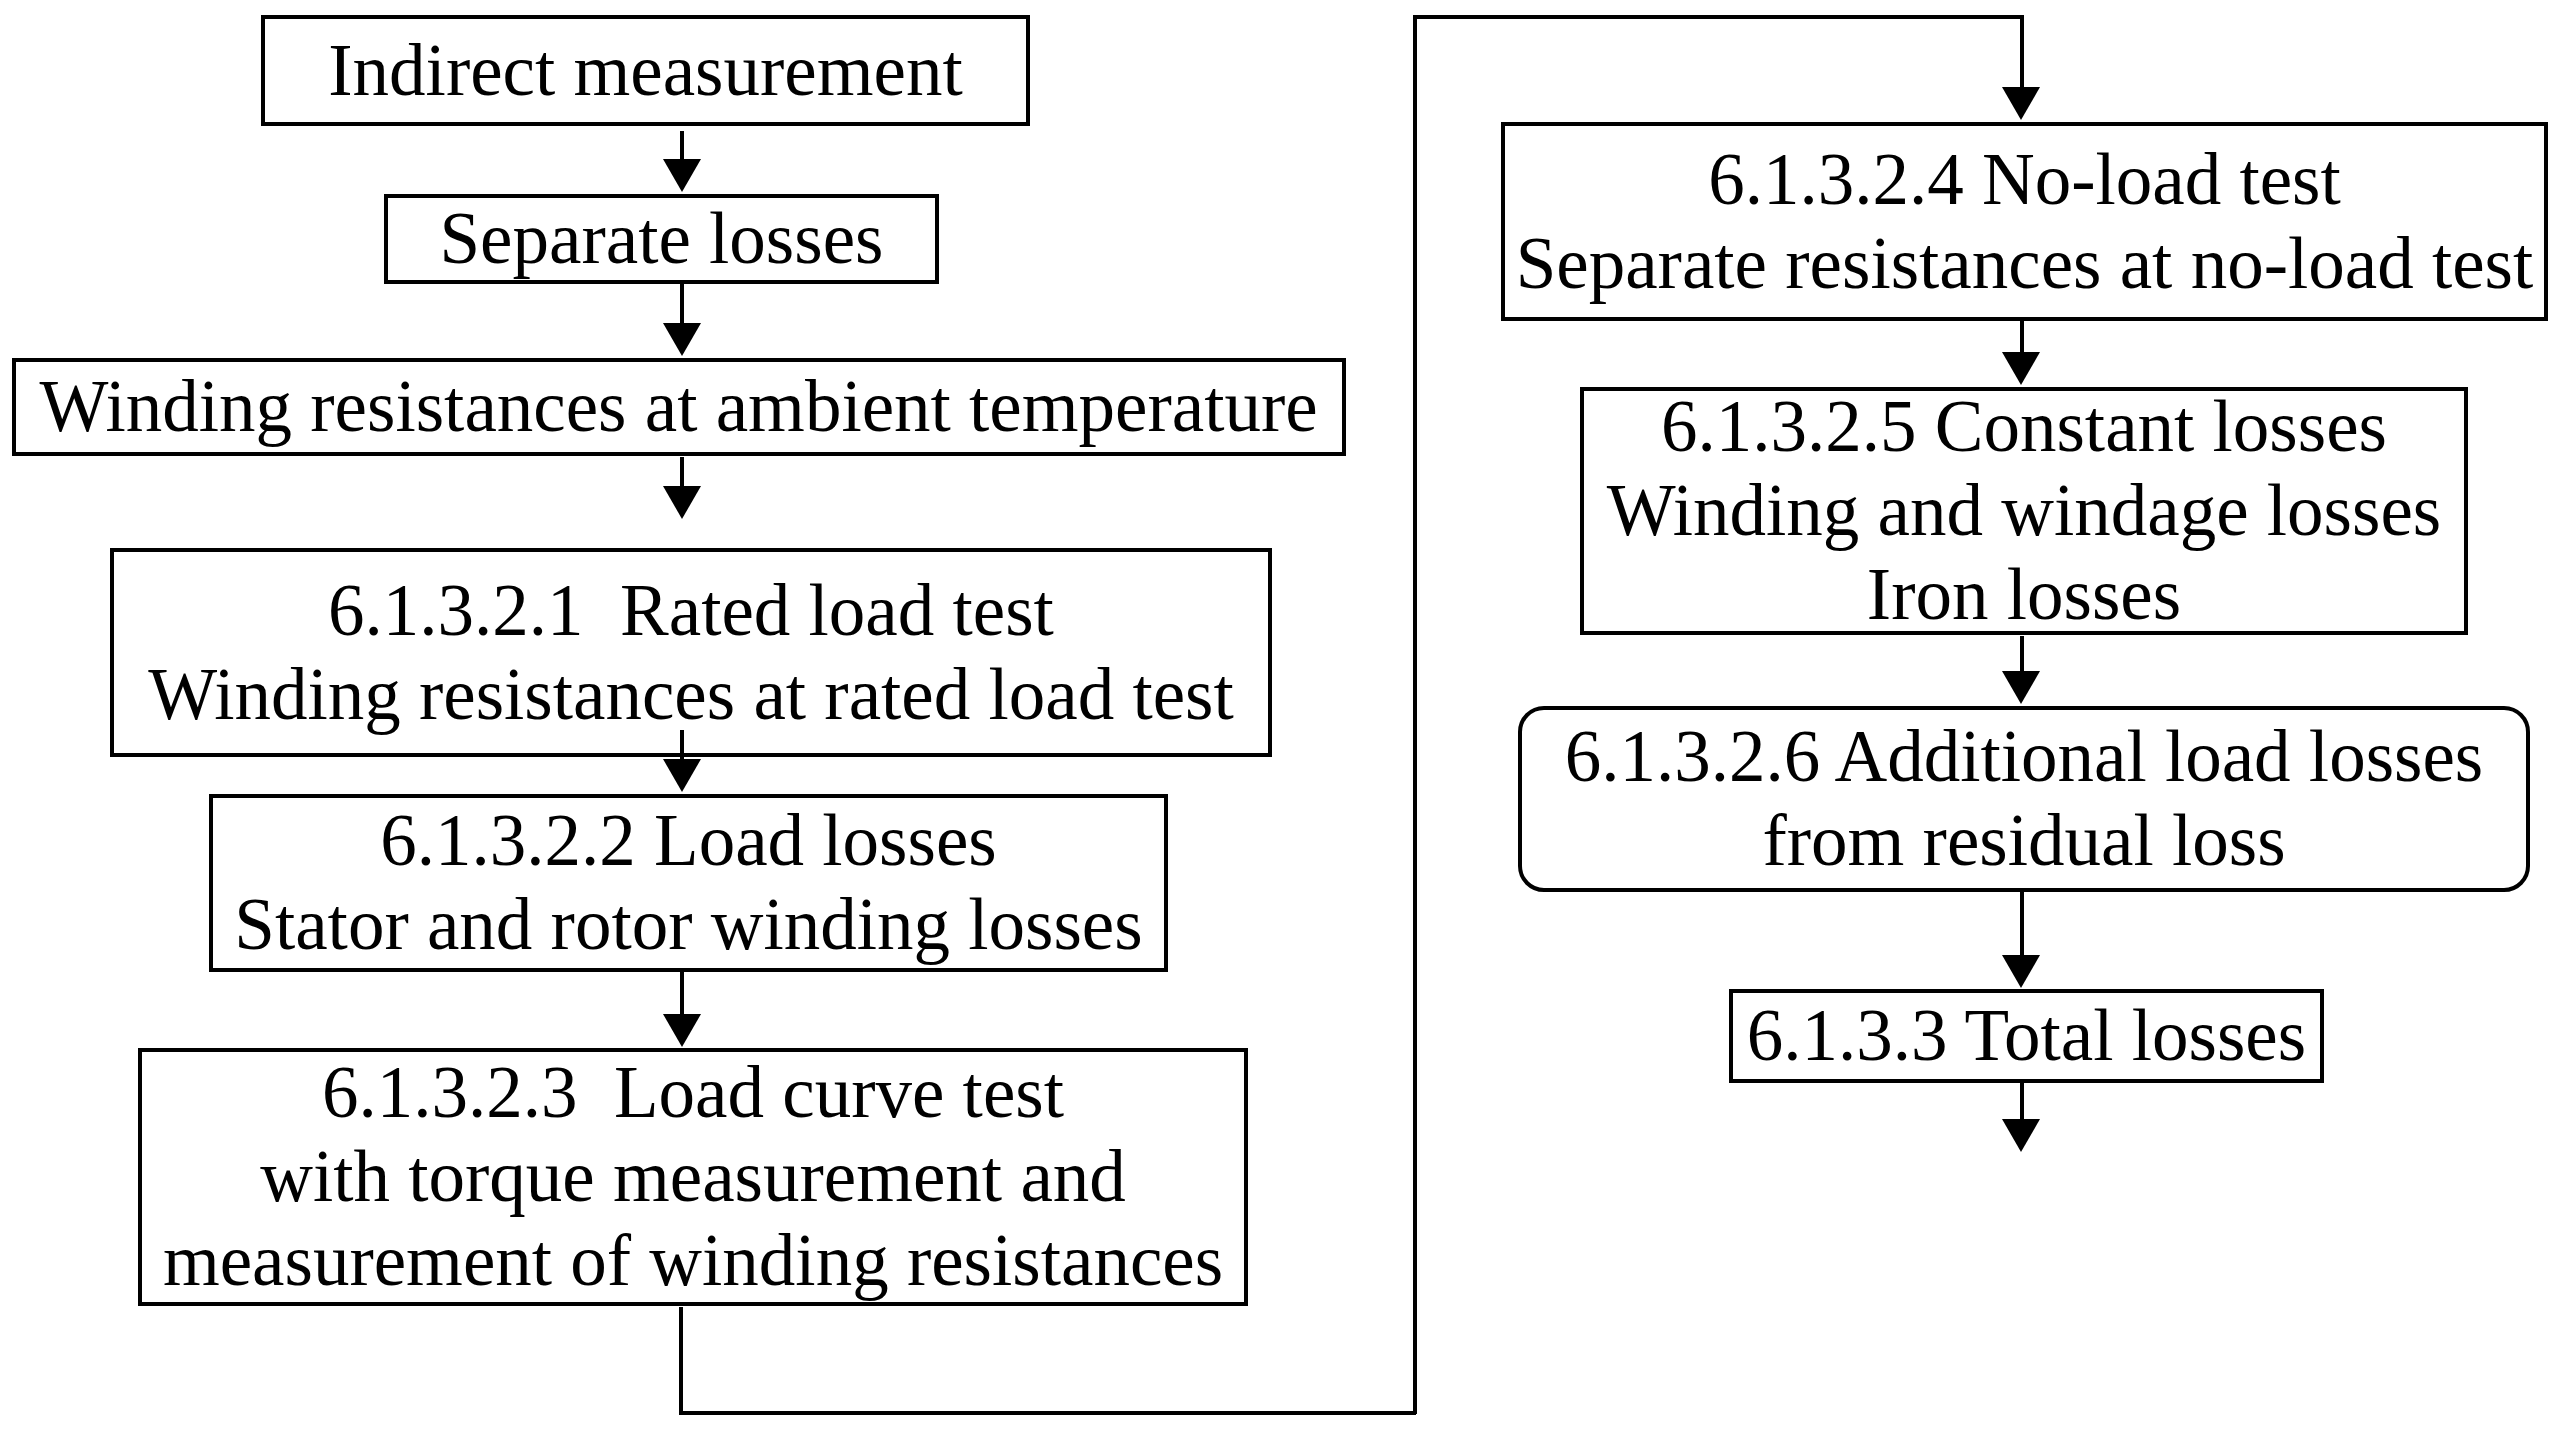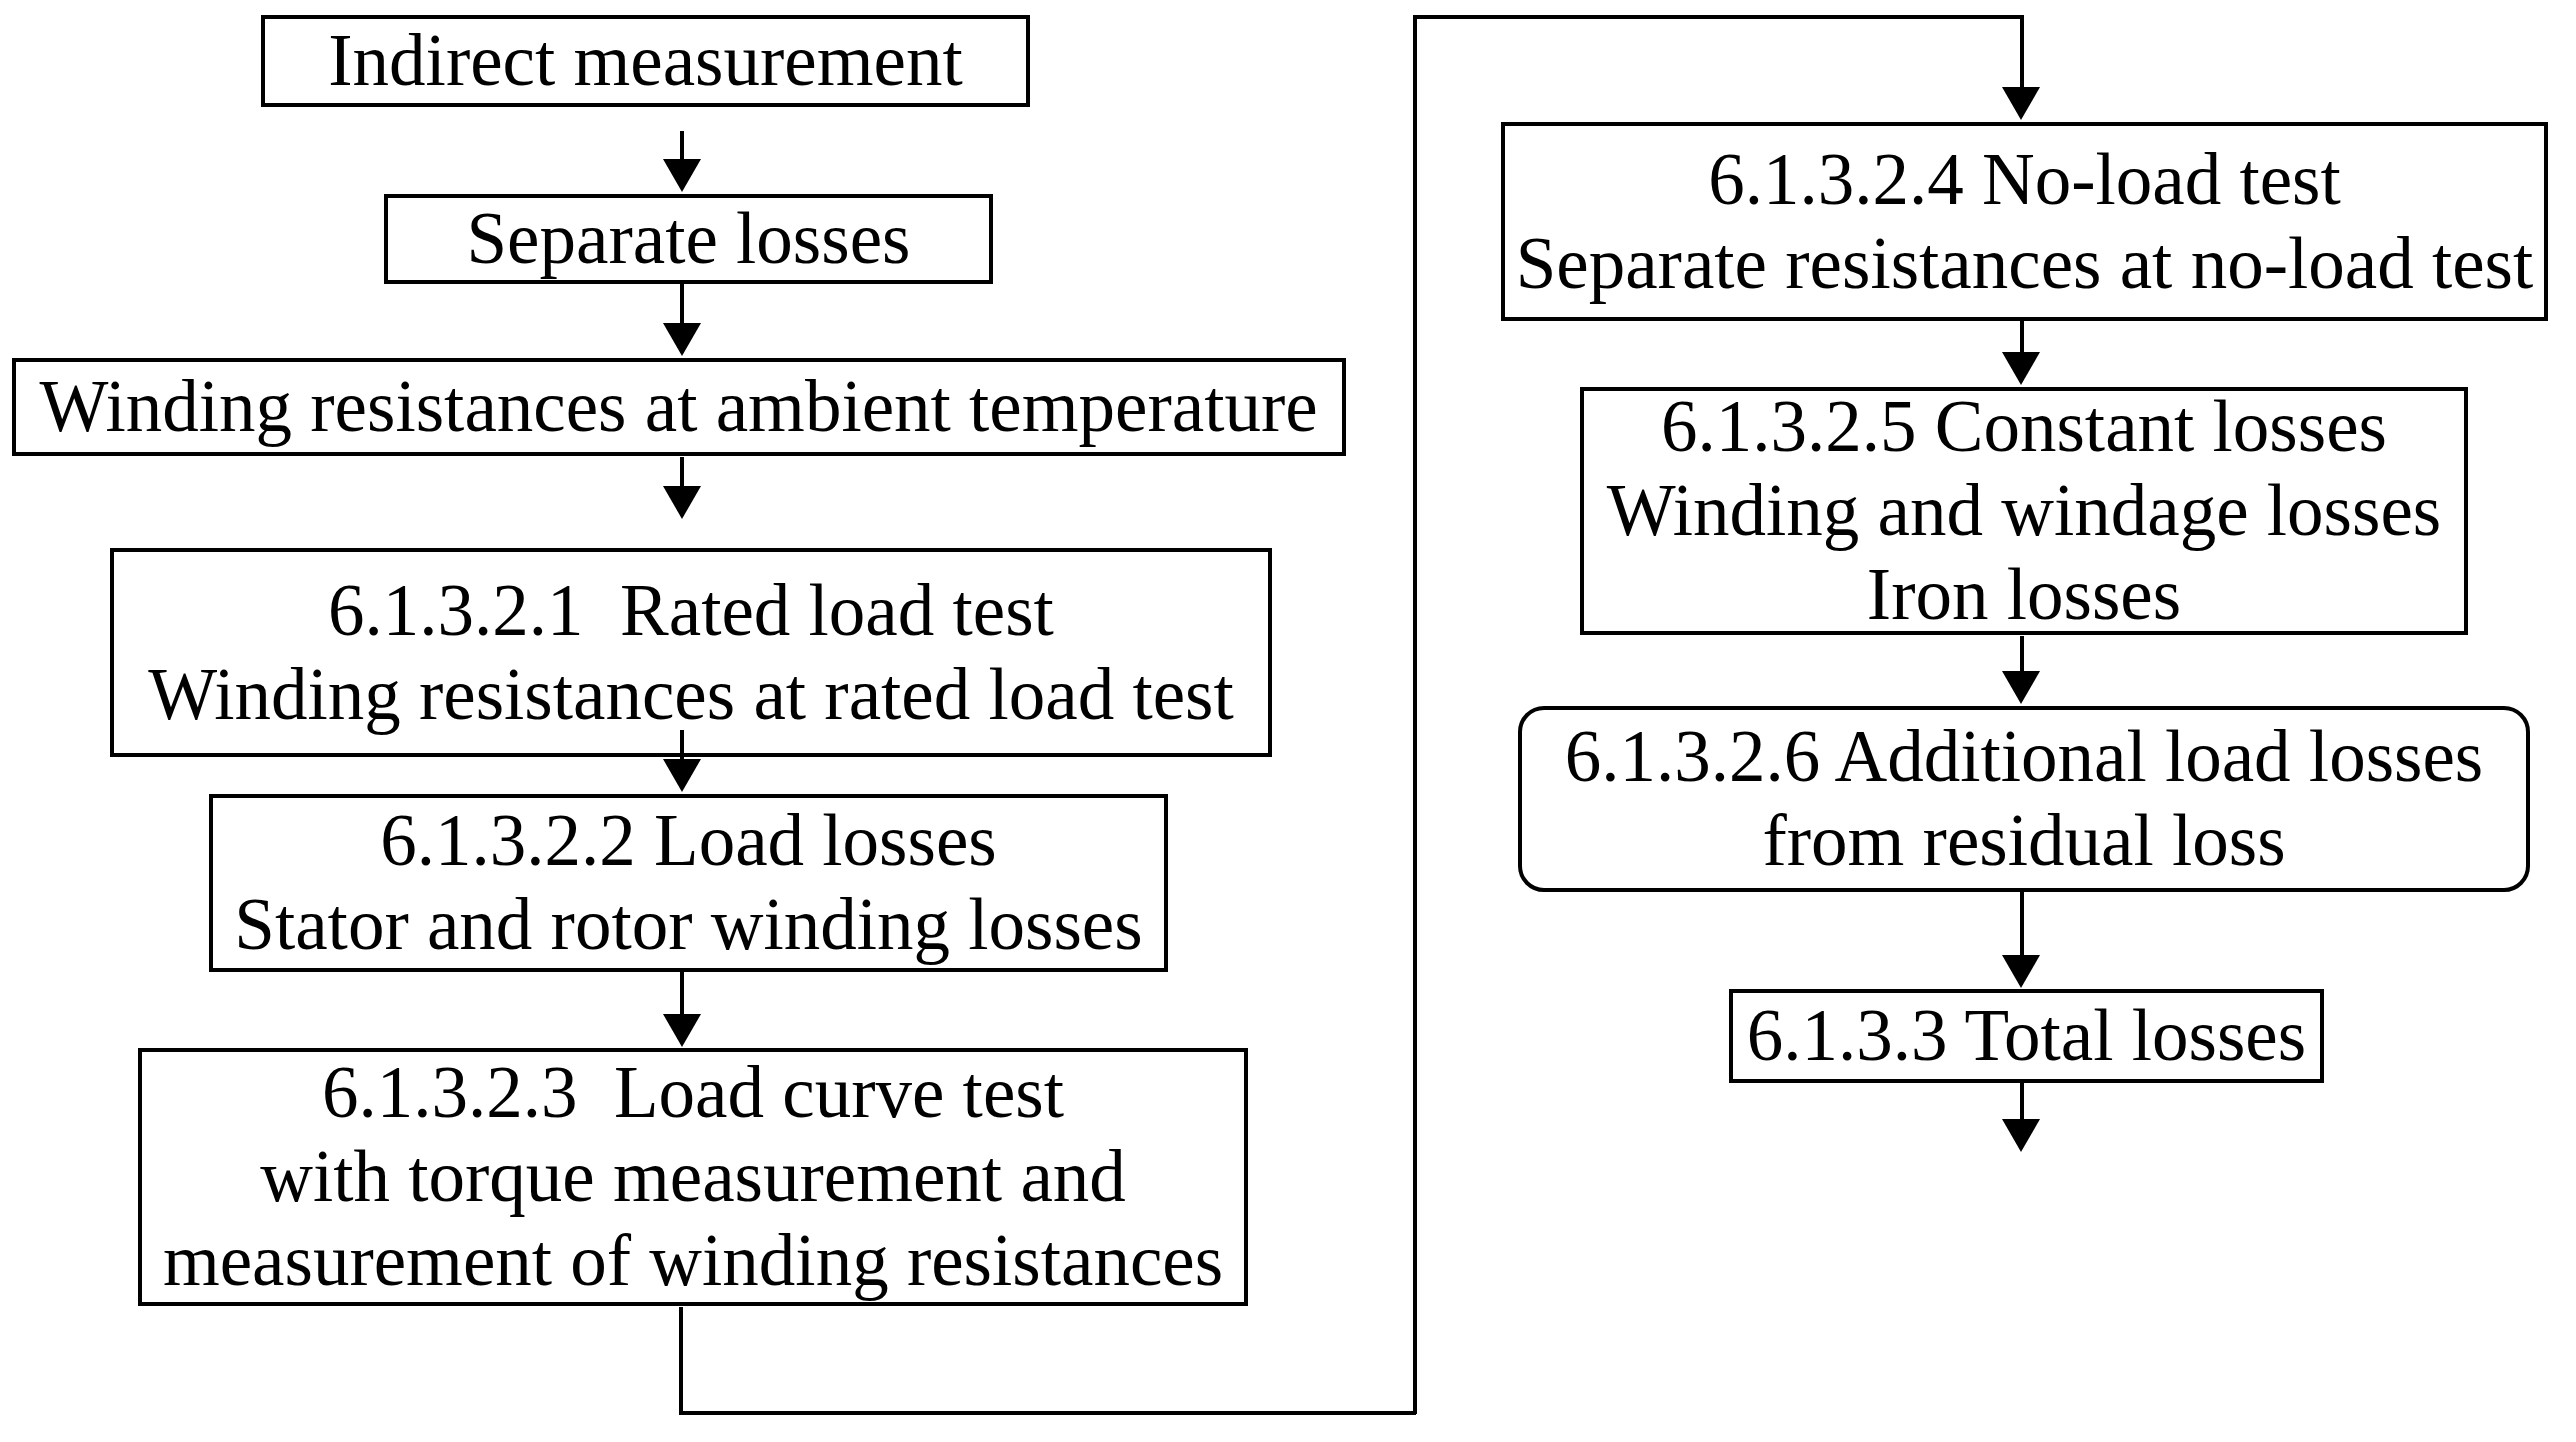--- a/index.html
+++ b/index.html
@@ -46,23 +46,23 @@
   .seg {
     position: absolute;
     background: #000000;
   }
 </style>
 </head>
 <body>
 
 <div id="canvas">
 
-  <div class="box" style="left:261px; top:15.3px; width:769px; height:92px;">Indirect measurement</div>
+  <div class="box" style="left:261px; top:15.3px; width:769px; height:111px;">Indirect measurement</div>
 
-  <div class="box" style="left:384px; top:194px; width:609px; height:90px;">Separate losses</div>
+  <div class="box" style="left:384px; top:194px; width:555px; height:90px;">Separate losses</div>
 
   <div class="box" style="left:11.6px; top:358px; width:1334px; height:98px;">Winding resistances at ambient temperature</div>
 
   <div class="box" style="left:110px; top:548px; width:1162px; height:209px;">6.1.3.2.1  Rated load test
 Winding resistances at rated load test</div>
 
   <div class="box" style="left:209px; top:794px; width:959px; height:178px;">6.1.3.2.2 Load losses
 Stator and rotor winding losses</div>
 
   <div class="box" style="left:138px; top:1048px; width:1110px; height:258px;">6.1.3.2.3  Load curve test

